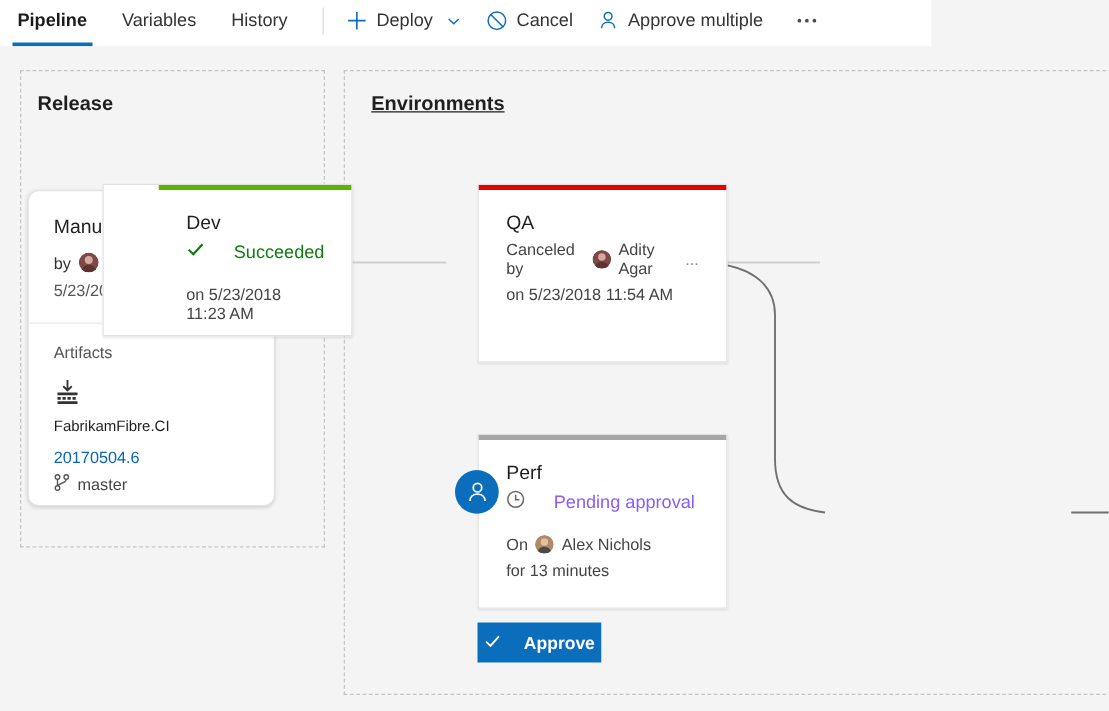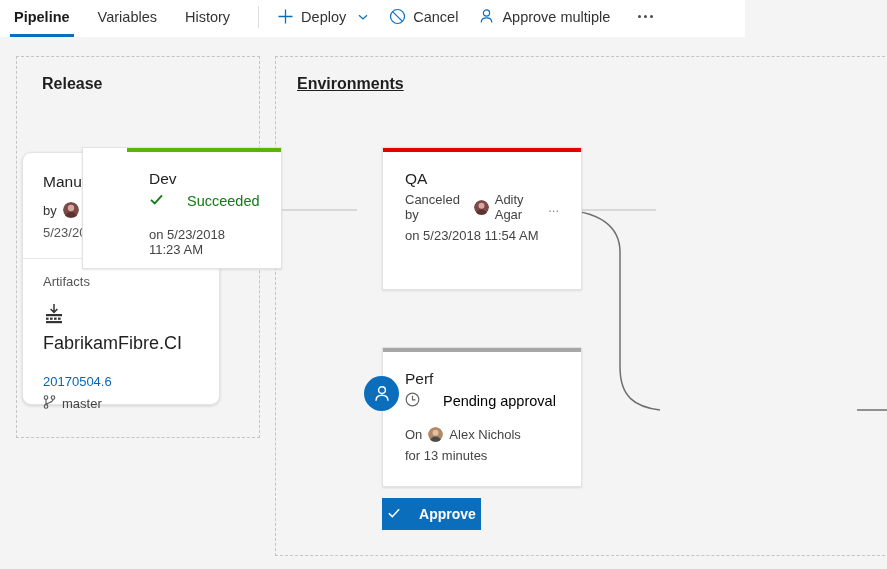--- a/index.html
+++ b/index.html
@@ -83,21 +83,21 @@
     box-shadow: 0 1px 3px rgba(0,0,0,.14);
   }
   .rel-top { padding: 20px 20px 0 20px; }
   .rel-title { font-size: 15.5px; color: #1f1f1f; margin-bottom: 11px; }
   .rel-by { display: flex; align-items: center; gap: 6px; font-size: 13px; color: #333; margin-bottom: 7px; }
   .rel-date { font-size: 13px; color: #555; }
   .rel-div { height: 1px; background: #e8e8e8; margin: 18px 0 0 0; }
   .rel-bottom { padding: 15px 20px 0 20px; }
   .rel-art-label { font-size: 13px; color: #555; margin-bottom: 15px; }
   .rel-art-icon { margin-bottom: 5px; }
-  .rel-art-name { font-size: 18px; color: #1f1f1f; margin-bottom: 20px; }
+  .rel-art-name { font-size: 12px; color: #1f1f1f; margin-bottom: 10px; }
   .rel-art-ver { font-size: 13px; color: #0a65b3; cursor: pointer; }
   .rel-branch { display: flex; align-items: center; gap: 6px; font-size: 13px; color: #444; margin-top: 6px; }
 
   
   .avatar { border-radius: 50%; display: block; flex: none; }
 
   
   .env-card {
     position: absolute;
     background: #ffffff;
@@ -200,21 +200,21 @@
 <div id="canvas">
 
   <svg id="connectors">
     <path d="M243 173 H357" stroke="#cfcfcf" stroke-width="1.6" fill="none"></path>
     <path d="M557 173 H656" stroke="#cfcfcf" stroke-width="1.6" fill="none"></path>
     <path d="M557 173 C 600 173, 620 190, 620 215 L620 330 C 620 360, 635 370, 660 373" stroke="#6f6f6f" stroke-width="1.5" fill="none"></path>
     <path d="M857 373 H887" stroke="#6f6f6f" stroke-width="1.5" fill="none"></path>
   </svg>
 
   <div class="panel" id="release-panel"></div>
-  <div class="panel-title" style="left:42px; top:38px;">Release</div>
+  <div class="panel-title" style="left:30px; top:38px;">Release</div>
 
   <div id="release-card">
     <div class="rel-top">
       <div class="rel-title">Manually triggered</div>
       <div class="rel-by">
         <span>by</span>
         <svg class="avatar" width="16" height="16" viewBox="0 0 16 16">
           <circle cx="8" cy="8" r="8" fill="#7b4a46"></circle>
           <circle cx="8" cy="6" r="3.2" fill="#d8a7a0"></circle>
           <path d="M1.8 15.6C2.4 11.8 5 10 8 10s5.6 1.8 6.2 5.6z" fill="#5d3330"></path>
@@ -294,21 +294,21 @@
     <svg width="20" height="20" viewBox="0 0 17 17">
       <circle cx="8.5" cy="5.2" r="2.9" stroke="#ffffff" stroke-width="1.2" fill="none"></circle>
       <path d="M3.4 14.2c0-3 2.3-4.6 5.1-4.6s5.1 1.6 5.1 4.6" stroke="#ffffff" stroke-width="1.2" fill="none"></path>
     </svg>
   </div>
 
   <div class="env-card" id="card-perf">
     <div class="env-bar" style="background:#a6a6a6;"></div>
     <div class="env-body">
       <div class="env-name">Perf</div>
-      <div class="env-status" style="color:#000000;">
+      <div class="env-status" style="color:#8b5cf6;">
         <span>
           <svg width="15" height="15" viewBox="0 0 15 15">
             <circle cx="7.5" cy="7.5" r="6.3" stroke="#666" stroke-width="1.2" fill="none"></circle>
             <path d="M7.5 3.8v4h3" stroke="#666" stroke-width="1.2" fill="none"></path>
           </svg>
         </span>
         <span>Pending approval</span>
       </div>
       <div class="env-meta">
         <span>On</span>

